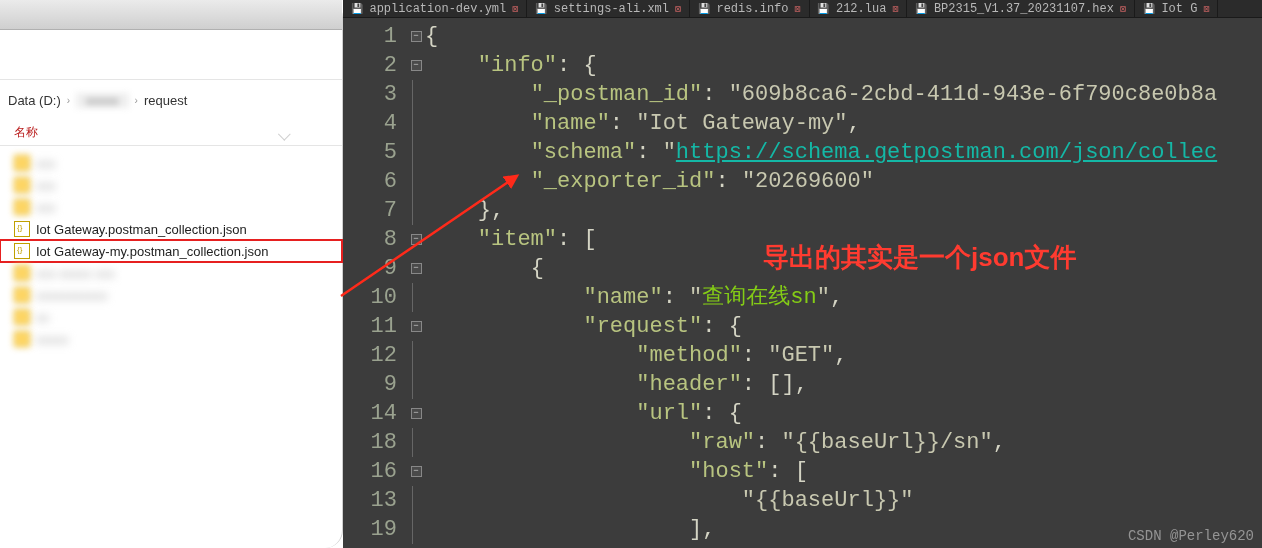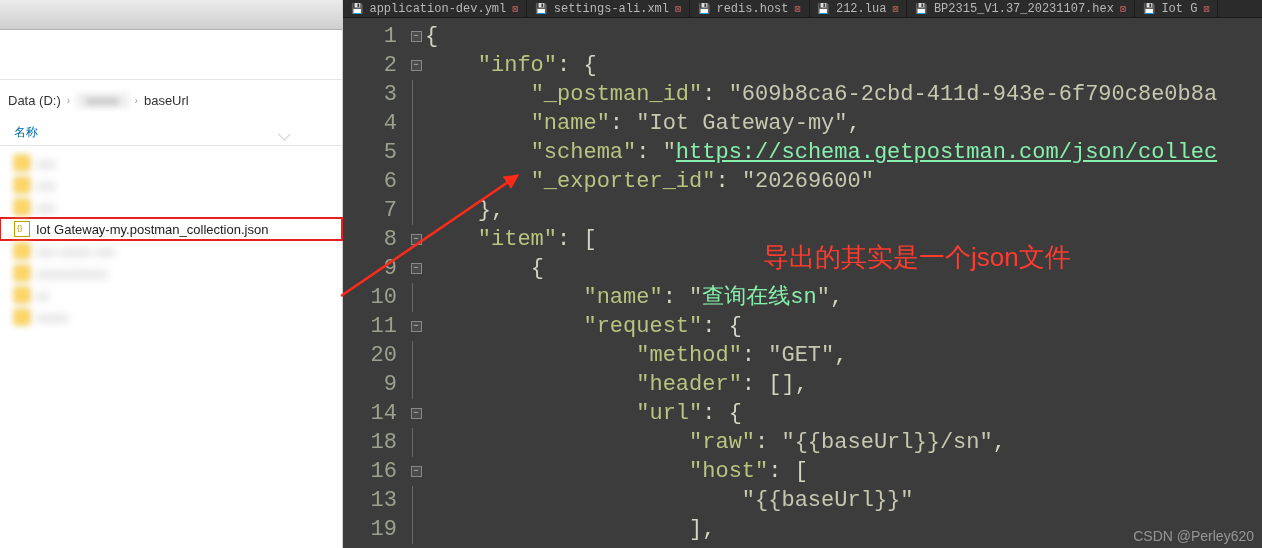--- a/index.html
+++ b/index.html
@@ -12,20 +12,21 @@
       position: relative;
     }
     
     .explorer {
       width: 343px;
       height: 100%;
       background: #fff;
       border-right: 1px solid #d0d0d0;
       display: flex;
       flex-direction: column;
+      border-radius: 18px;
     }
     .explorer-top {
       height: 80px;
       background: #fff;
       border-bottom: 1px solid #e5e5e5;
       position: relative;
     }
     .explorer-top-edge {
       position: absolute;
       top: 0; left: 0; right: 0;
@@ -41,21 +42,21 @@
       font-size: 13px;
       color: #333;
       gap: 6px;
       background: #fff;
     }
     .breadcrumb .chev { color: #999; font-size: 10px; }
     .breadcrumb .blur { filter: blur(3px); color: #888; background: #eee; padding: 0 10px; }
     .column-header {
       padding: 4px 14px;
       font-size: 12px;
-      color: #0369a1;
+      color: #b91c1c;
       border-bottom: 1px solid #e5e5e5;
       position: relative;
     }
     .column-header::after {
       content: "";
       position: absolute;
       right: 50px;
       top: 50%;
       width: 8px; height: 8px;
       border-left: 1px solid #888;
@@ -171,70 +172,74 @@
       font-size: 22px;
       line-height: 29px;
       color: #d4d4c4;
       white-space: pre;
       overflow: hidden;
     }
     .code .line { height: 29px; }
     .k { color: #b8c480; } 
     .s { color: #c8c8b0; } 
     .p { color: #d4d4c4; } 
-    .u { color: #86efac; text-decoration: underline; } 
-    .cn { color: #86efac; } 
+    .u { color: #14b8a6; text-decoration: underline; } 
+    .cn { color: #84cc16; } 
     .annotation {
       position: absolute;
       color: #ff3b30;
       font-size: 26px;
       font-family: "Microsoft YaHei", sans-serif;
       font-weight: 400;
     }
     .arrow-svg {
       position: absolute;
       pointer-events: none;
     }
     .watermark {
       position: absolute;
       right: 8px;
       bottom: 4px;
       color: rgba(220,220,220,0.55);
       font-size: 14px;
-      font-family: Liberation Sans, sans-serif;
+      font-family: Liberation Mono, monospace;
       text-align: right;
     }
   </style>
 </head>
 <body>
 
 <div class="explorer">
   <div class="explorer-top">
     <div class="explorer-top-edge"></div>
   </div>
   <div class="breadcrumb">
     <span>Data (D:)</span>
     <span class="chev">›</span>
     <span class="blur">xxxxx</span>
     <span class="chev">›</span>
-    <span>baseUrl</span>
+    <span>request</span>
   </div>
   <div class="column-header">名称</div>
   <div class="file-list" id="file-list">
       <div class="file-row blurred">
         <span class="ico folder"></span>
         <span class="label">xxx</span>
       </div>
       <div class="file-row blurred">
         <span class="ico folder"></span>
         <span class="label">xxx</span>
       </div>
       <div class="file-row blurred">
         <span class="ico folder"></span>
         <span class="label">xxx</span>
+      </div>
+      <div class="file-row">
+        <span class="ico json"></span>
+        <span class="label">Iot Gateway.postman_collection.json</span>
       </div>
       <div class="file-row highlighted">
         <span class="ico json"></span>
         <span class="label">Iot Gateway-my.postman_collection.json</span>
       </div>
       <div class="file-row blurred">
         <span class="ico folder"></span>
         <span class="label">xxx xxxxx xxx</span>
       </div>
       <div class="file-row blurred">
@@ -259,21 +264,21 @@
         <span>application-dev.yml</span>
         <span class="close">⊠</span>
       </div>
       <div class="tab">
         <span class="diskette">💾</span>
         <span>settings-ali.xml</span>
         <span class="close">⊠</span>
       </div>
       <div class="tab">
         <span class="diskette">💾</span>
-        <span>redis.host</span>
+        <span>redis.info</span>
         <span class="close">⊠</span>
       </div>
       <div class="tab">
         <span class="diskette">💾</span>
         <span>212.lua</span>
         <span class="close">⊠</span>
       </div>
       <div class="tab">
         <span class="diskette">💾</span>
         <span>BP2315_V1.37_20231107.hex</span>
@@ -291,21 +296,21 @@
         <div>2</div>
         <div>3</div>
         <div>4</div>
         <div>5</div>
         <div>6</div>
         <div>7</div>
         <div>8</div>
         <div>9</div>
         <div>10</div>
         <div>11</div>
-        <div>20</div>
+        <div>12</div>
         <div>9</div>
         <div>14</div>
         <div>18</div>
         <div>16</div>
         <div>13</div>
         <div>19</div>
       </div>
     <div class="fold-col" id="foldcol">
         <div class="fold">
           <span>−</span>
@@ -334,21 +339,21 @@
           <span>−</span>
         </div>
         <div class="line"></div>
         <div class="fold">
           <span>−</span>
         </div>
         <div class="line"></div>
         <div class="line"></div>
       </div>
     <div class="code" id="code"><div class="line"><span class="p">{</span></div><div class="line">    <span class="k">"info"</span><span class="p">: {</span></div><div class="line">        <span class="k">"_postman_id"</span><span class="p">: </span><span class="s">"609b8ca6-2cbd-411d-943e-6f790c8e0b8a</span></div><div class="line">        <span class="k">"name"</span><span class="p">: </span><span class="s">"Iot Gateway-my"</span><span class="p">,</span></div><div class="line">        <span class="k">"schema"</span><span class="p">: </span><span class="s">"</span><span class="u">https://schema.getpostman.com/json/collec</span></div><div class="line">        <span class="k">"_exporter_id"</span><span class="p">: </span><span class="s">"20269600"</span></div><div class="line">    <span class="p">},</span></div><div class="line">    <span class="k">"item"</span><span class="p">: [</span></div><div class="line">        <span class="p">{</span></div><div class="line">            <span class="k">"name"</span><span class="p">: </span><span class="s">"</span><span class="cn">查询在线sn</span><span class="s">"</span><span class="p">,</span></div><div class="line">            <span class="k">"request"</span><span class="p">: {</span></div><div class="line">                <span class="k">"method"</span><span class="p">: </span><span class="s">"GET"</span><span class="p">,</span></div><div class="line">                <span class="k">"header"</span><span class="p">: [],</span></div><div class="line">                <span class="k">"url"</span><span class="p">: {</span></div><div class="line">                    <span class="k">"raw"</span><span class="p">: </span><span class="s">"{{baseUrl}}/sn"</span><span class="p">,</span></div><div class="line">                    <span class="k">"host"</span><span class="p">: [</span></div><div class="line">                        <span class="s">"{{baseUrl}}"</span></div><div class="line">                    <span class="p">],</span></div></div>
-    <div class="annotation" style="left:420px; top:222px;">导出的其实是一个json文件</div>
+    <div class="annotation" style="left:420px; top:222px;font-weight:bold;">导出的其实是一个json文件</div>
     <svg class="arrow-svg" style="left:-20px; top:110px;" width="220" height="180">
       <defs>
           <marker id="ah" markerWidth="10" markerHeight="10" refX="2" refY="3" orient="auto">
         <path d="M0,0 L6,3 L0,6 Z" fill="#ff2a1a"></path>
           </marker>
         </defs>
       <line x1="18" y1="168" x2="188" y2="52" stroke="#ff2a1a" stroke-width="2.5" marker-end="url(#ah)"></line>
     </svg>
   </div>
   <div class="watermark">CSDN @Perley620</div>

